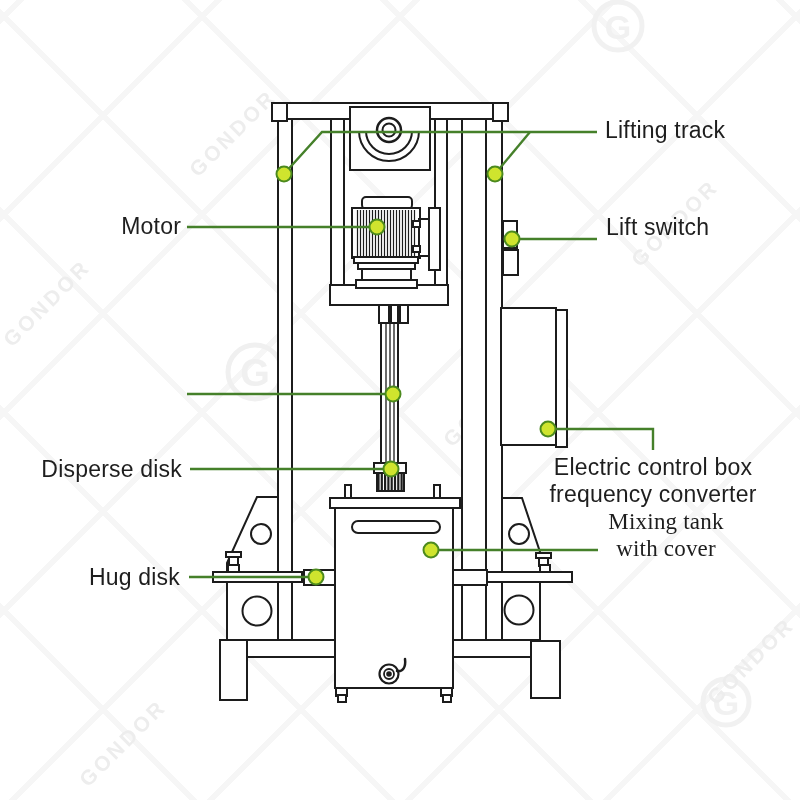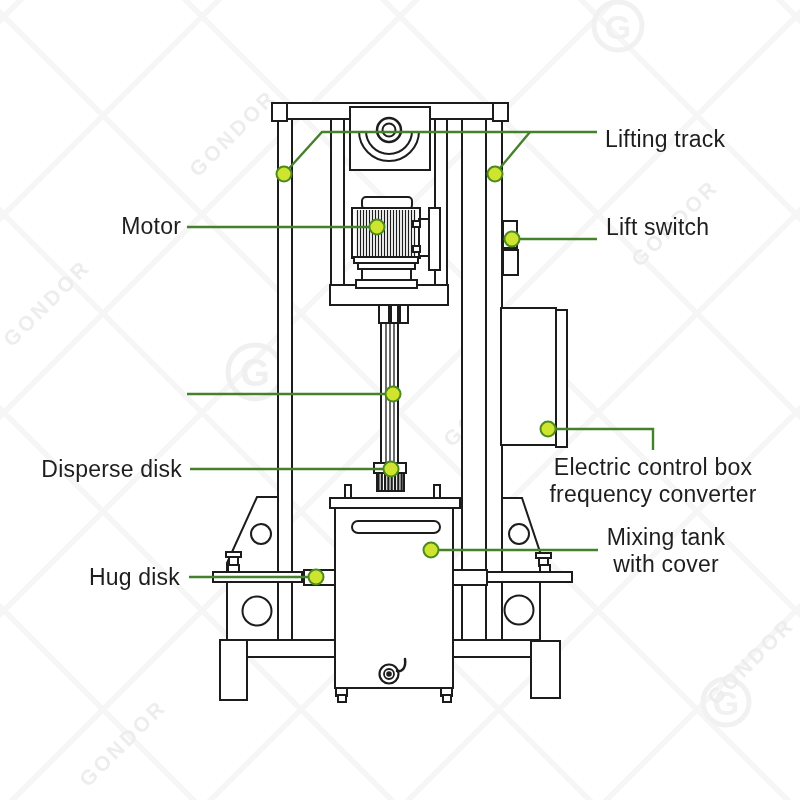--- a/index.html
+++ b/index.html
@@ -183,29 +183,29 @@
         <circle cx="512" cy="239" r="7.5"></circle>
         <circle cx="393" cy="394" r="7.5"></circle>
         <circle cx="391" cy="469" r="7.5"></circle>
         <circle cx="548" cy="429" r="7.5"></circle>
         <circle cx="316" cy="577" r="7.5"></circle>
         <circle cx="431" cy="550" r="7.5"></circle>
       </g>
     </g>
   </svg>
 
-  <div class="lbl" style="left:605px;top:126px;">Lifting track</div>
+  <div class="lbl" style="left:605px;top:117px;">Lifting track</div>
 
   <div class="lbl right" style="right:619px;top:213px;">Motor</div>
 
   <div class="lbl" style="left:606px;top:214px;">Lift switch</div>
 
 
   <div class="lbl right" style="right:618px;top:456px;">Disperse disk</div>
 
   <div class="lbl center" style="left:528px;top:454px;width:250px;">Electric control box
 frequency converter</div>
 
   <div class="lbl right" style="right:620px;top:564px;">Hug disk</div>
 
-  <div class="lbl center" style="left:541px;top:524px;width:250px;">Mixing tank
+  <div class="lbl center" style="left:541px;top:508px;width:250px;font-family:Liberation Serif, serif;">Mixing tank
 with cover</div>
 </div>
 
 </body></html>

